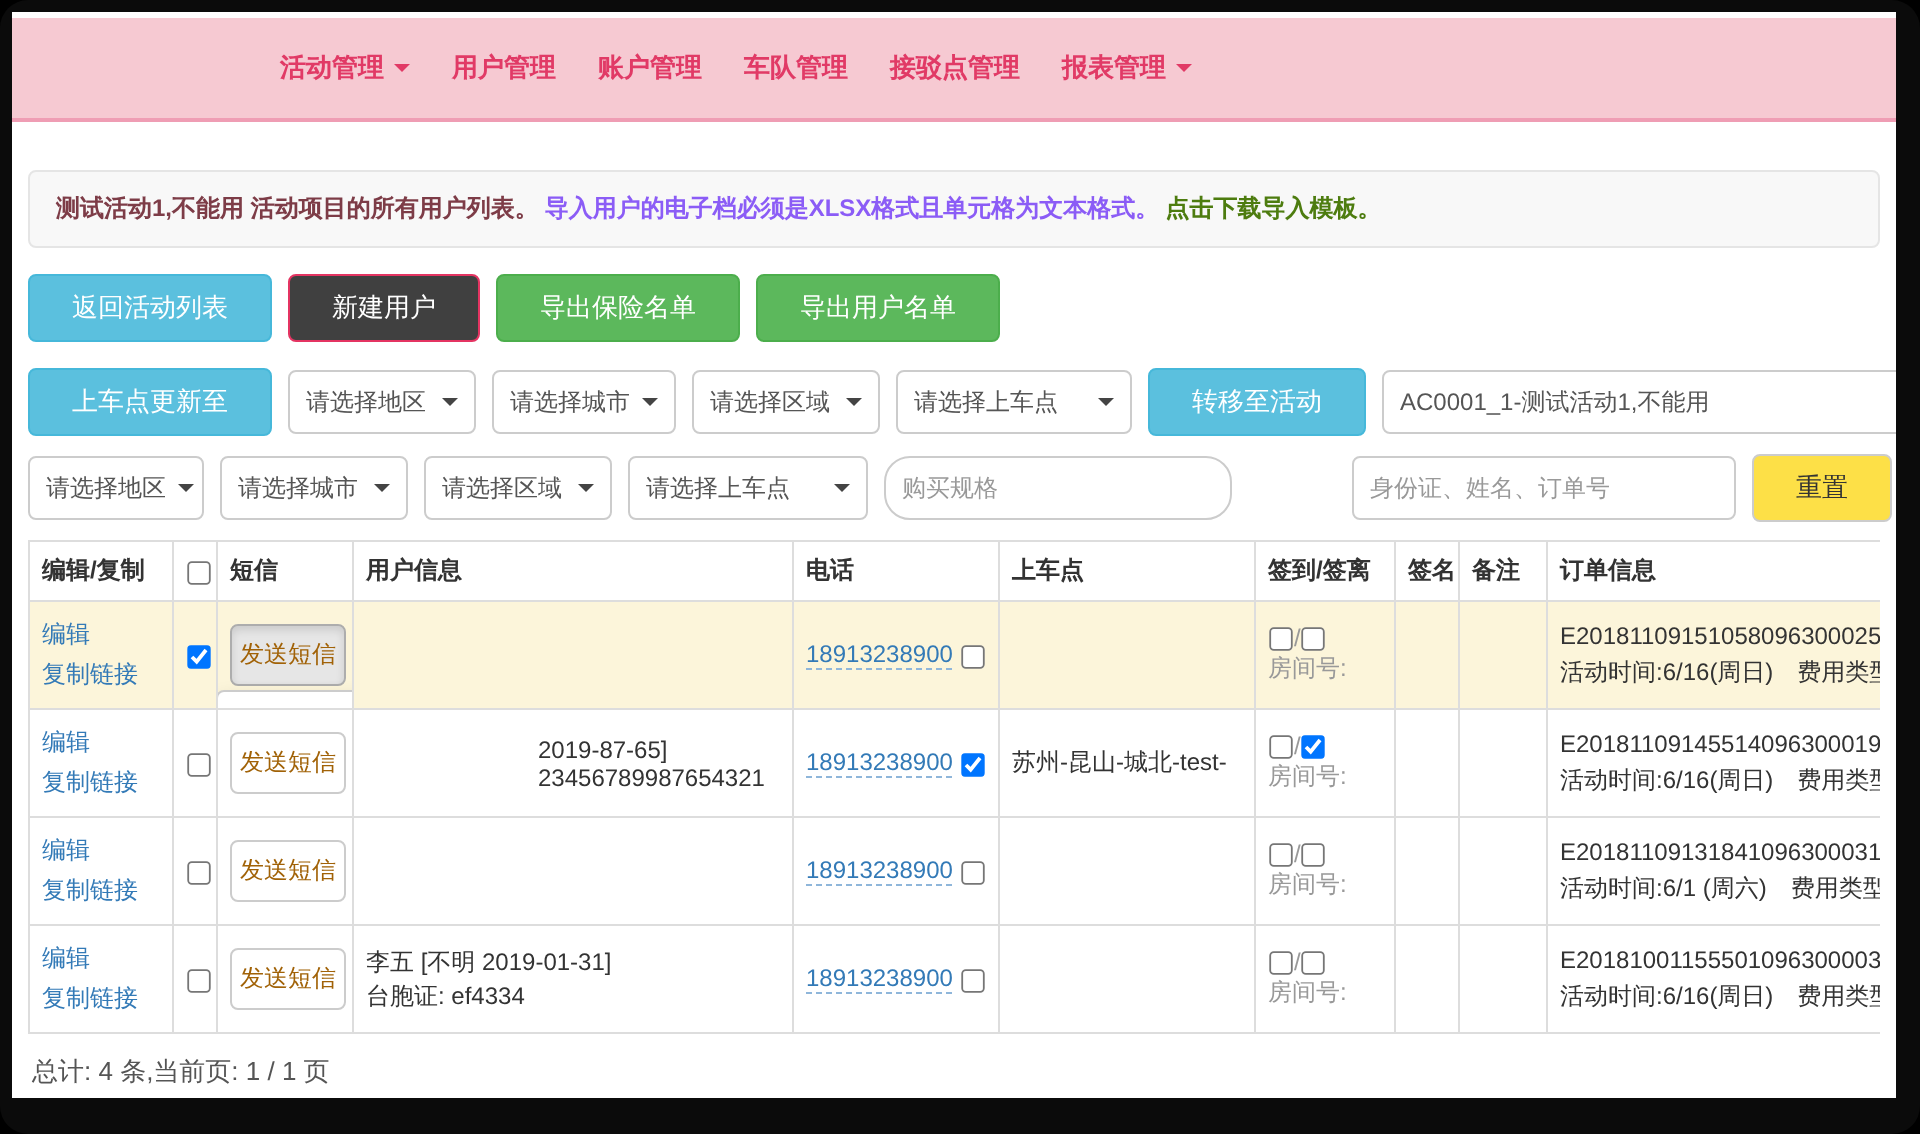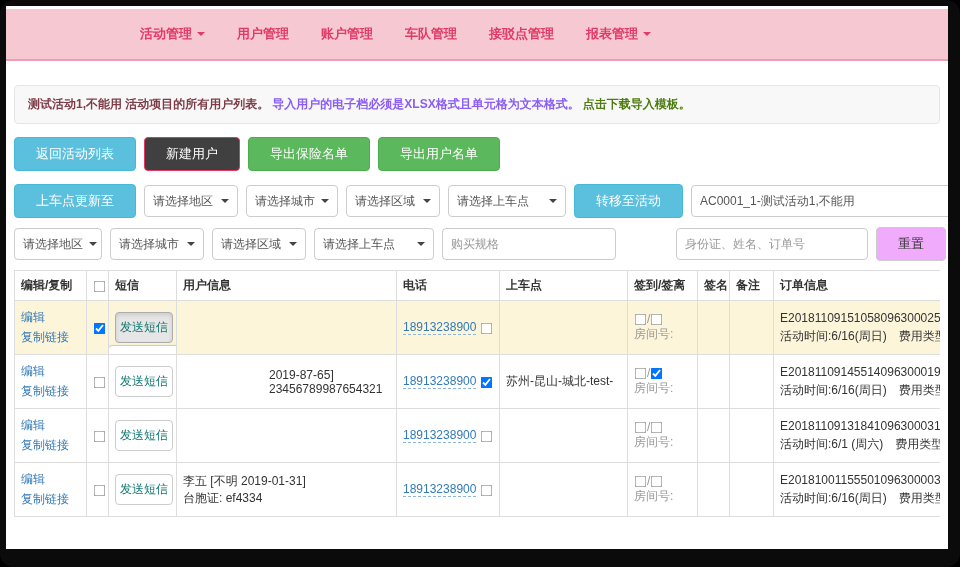--- a/index.html
+++ b/index.html
@@ -2,38 +2,38 @@
 <html><head>
 <meta charset="utf-8">
 <style>
   *{margin:0;padding:0;box-sizing:border-box}
   html,body{width:960px;height:567px}
   body{font-family:"Liberation Sans","DejaVu Sans",sans-serif;background:#000}
   .frame{width:960px;height:567px;background:#0b0b0b;border-radius:14px;padding:6px 12px 18px 6px;overflow:hidden}
   .page{width:100%;height:100%;background:#fff;overflow:hidden;position:relative;padding-top:3px}
 
   
-  .navbar{height:52px;background:#f6c9d2;border-bottom:2px solid #ef9db4;display:flex;align-items:center;padding-left:124px;gap:12px}
+  .navbar{height:52px;background:#f6c9d2;border-bottom:2px solid #ef9db4;display:flex;align-items:center;padding-left:124px;gap:1px}
   .nav-item{color:#e13a66;font-weight:bold;font-size:13px;padding:6px 10px;display:flex;align-items:center;gap:5px;cursor:pointer;text-decoration:none}
   .caret{width:0;height:0;border-left:4px solid transparent;border-right:4px solid transparent;border-top:4px solid currentColor;display:inline-block}
 
   .content{padding:24px 8px 0 8px}
 
   
   .alert{background:#f8f8f8;border:1px solid #e5e5e5;border-radius:4px;padding:10px 13px;font-size:12px;font-weight:bold;margin-bottom:13px;white-space:nowrap;overflow:hidden}
   .alert-strong{color:#7d3c47}
   .alert-mid{color:#8b5cf6;margin-left:3px}
   .alert-link{color:#4d7c0f;margin-left:3px;cursor:pointer;text-decoration:none}
 
   
   .btn{border-radius:4px;font-size:13px;padding:7px 21px;border:1px solid transparent;cursor:pointer;font-family:inherit;white-space:nowrap;flex-shrink:0}
   .btn-info{background:#5bc0de;border-color:#46b8da;color:#fff}
   .btn-pink{background:#404040;border-color:#e43462;color:#fff}
   .btn-green{background:#5cb85c;border-color:#4cae4c;color:#fff}
-  .btn-default{background:#f0abfc;border-color:#ccc;color:#333}
+  .btn-default{background:#fde047;border-color:#ccc;color:#333}
   .btn-row{display:flex;gap:8px;margin-bottom:13px}
 
   
   .filter-row{display:flex;gap:8px;margin-bottom:9px;align-items:center}
   .select{height:32px;border:1px solid #ccc;border-radius:4px;background:#fff;display:flex;align-items:center;justify-content:space-between;padding:0 8px;font-size:12px;color:#555;cursor:pointer;flex-shrink:0;white-space:nowrap;overflow:hidden}
   .select .caret{border-top-color:#444;margin-left:6px;flex-shrink:0}
   .tinput{height:32px;border:1px solid #ccc;border-radius:4px;padding:0 8px;font-size:12px;color:#555;font-family:inherit;flex-shrink:0}
   .tinput::placeholder{color:#999}
 
   
@@ -46,21 +46,21 @@
   .c-edit{text-align:left}
   .link{color:#337ab7;cursor:pointer;text-decoration:none;display:block;line-height:1.6}
   .phone-link{color:#337ab7;border-bottom:1px dashed #8fb6da;text-decoration:none;cursor:pointer}
   input[type="checkbox"]{transform:scale(.9);vertical-align:middle;cursor:pointer}
   .muted{color:#999}
   .user-shift{margin-left:86px}
   .order-info{margin-top:3px}
 
   
   .sms-wrap{position:relative;display:inline-block}
-  .sms-btn{font-size:12px;padding:6px 4px;border-radius:4px;border:1px solid #ccc;background:#fff;color:#0f766e;cursor:pointer;display:flex;align-items:center;gap:6px;font-family:inherit;white-space:nowrap}
+  .sms-btn{font-size:12px;padding:6px 4px;border-radius:4px;border:1px solid #ccc;background:#fff;color:#a16207;cursor:pointer;display:flex;align-items:center;gap:6px;font-family:inherit;white-space:nowrap}
   .sms-btn.active{background:#e6e6e6;border-color:#adadad;box-shadow:inset 0 2px 4px rgba(0,0,0,.12)}
   .dropdown-menu{position:absolute;top:calc(100% + 2px);left:-7px;width:162px;background:#fff;border:1px solid #ccc;border-radius:4px;box-shadow:0 5px 10px rgba(0,0,0,.18);padding:5px 0;z-index:30}
   .dropdown-menu a{display:block;padding:5px 20px;font-size:13px;color:#333;cursor:pointer;text-decoration:none;white-space:nowrap}
 
   .footer{font-size:13px;color:#555;margin-top:10px;padding-left:2px}
 </style>
 </head>
 <body>
 
 <div class="frame">
@@ -137,21 +137,21 @@
             <span class="caret"></span>
           </div>
       <div class="select" style="width:94px">
             <span>请选择区域</span>
             <span class="caret"></span>
           </div>
       <div class="select" style="width:120px">
             <span>请选择上车点</span>
             <span class="caret"></span>
           </div>
-      <input class="tinput" style="width: 174px;" type="text" placeholder="购买规格">
+      <input class="tinput" style="width: 174px; border-radius: 13px;" type="text" placeholder="购买规格">
       <input class="tinput" style="width: 192px; margin-left: 52px;" type="text" placeholder="身份证、姓名、订单号">
       <button class="btn btn-default">重置</button>
 
     </div>
 
     <div class="table-wrap">
       <table>
         <colgroup>
           <col style="width:72px">
               <col style="width:22px">
@@ -301,16 +301,17 @@
             <td>
               <div>E20181001155501096300003</div>
               <div class="order-info">活动时间:6/16(周日)　费用类型</div>
             </td>
           </tr>
 
         </tbody>
       </table>
     </div>
 
+    <div class="footer">总计: 4 条,当前页: 1 / 1 页</div>
 
   </div>
 </div>
 </div>
 
 </body></html>

